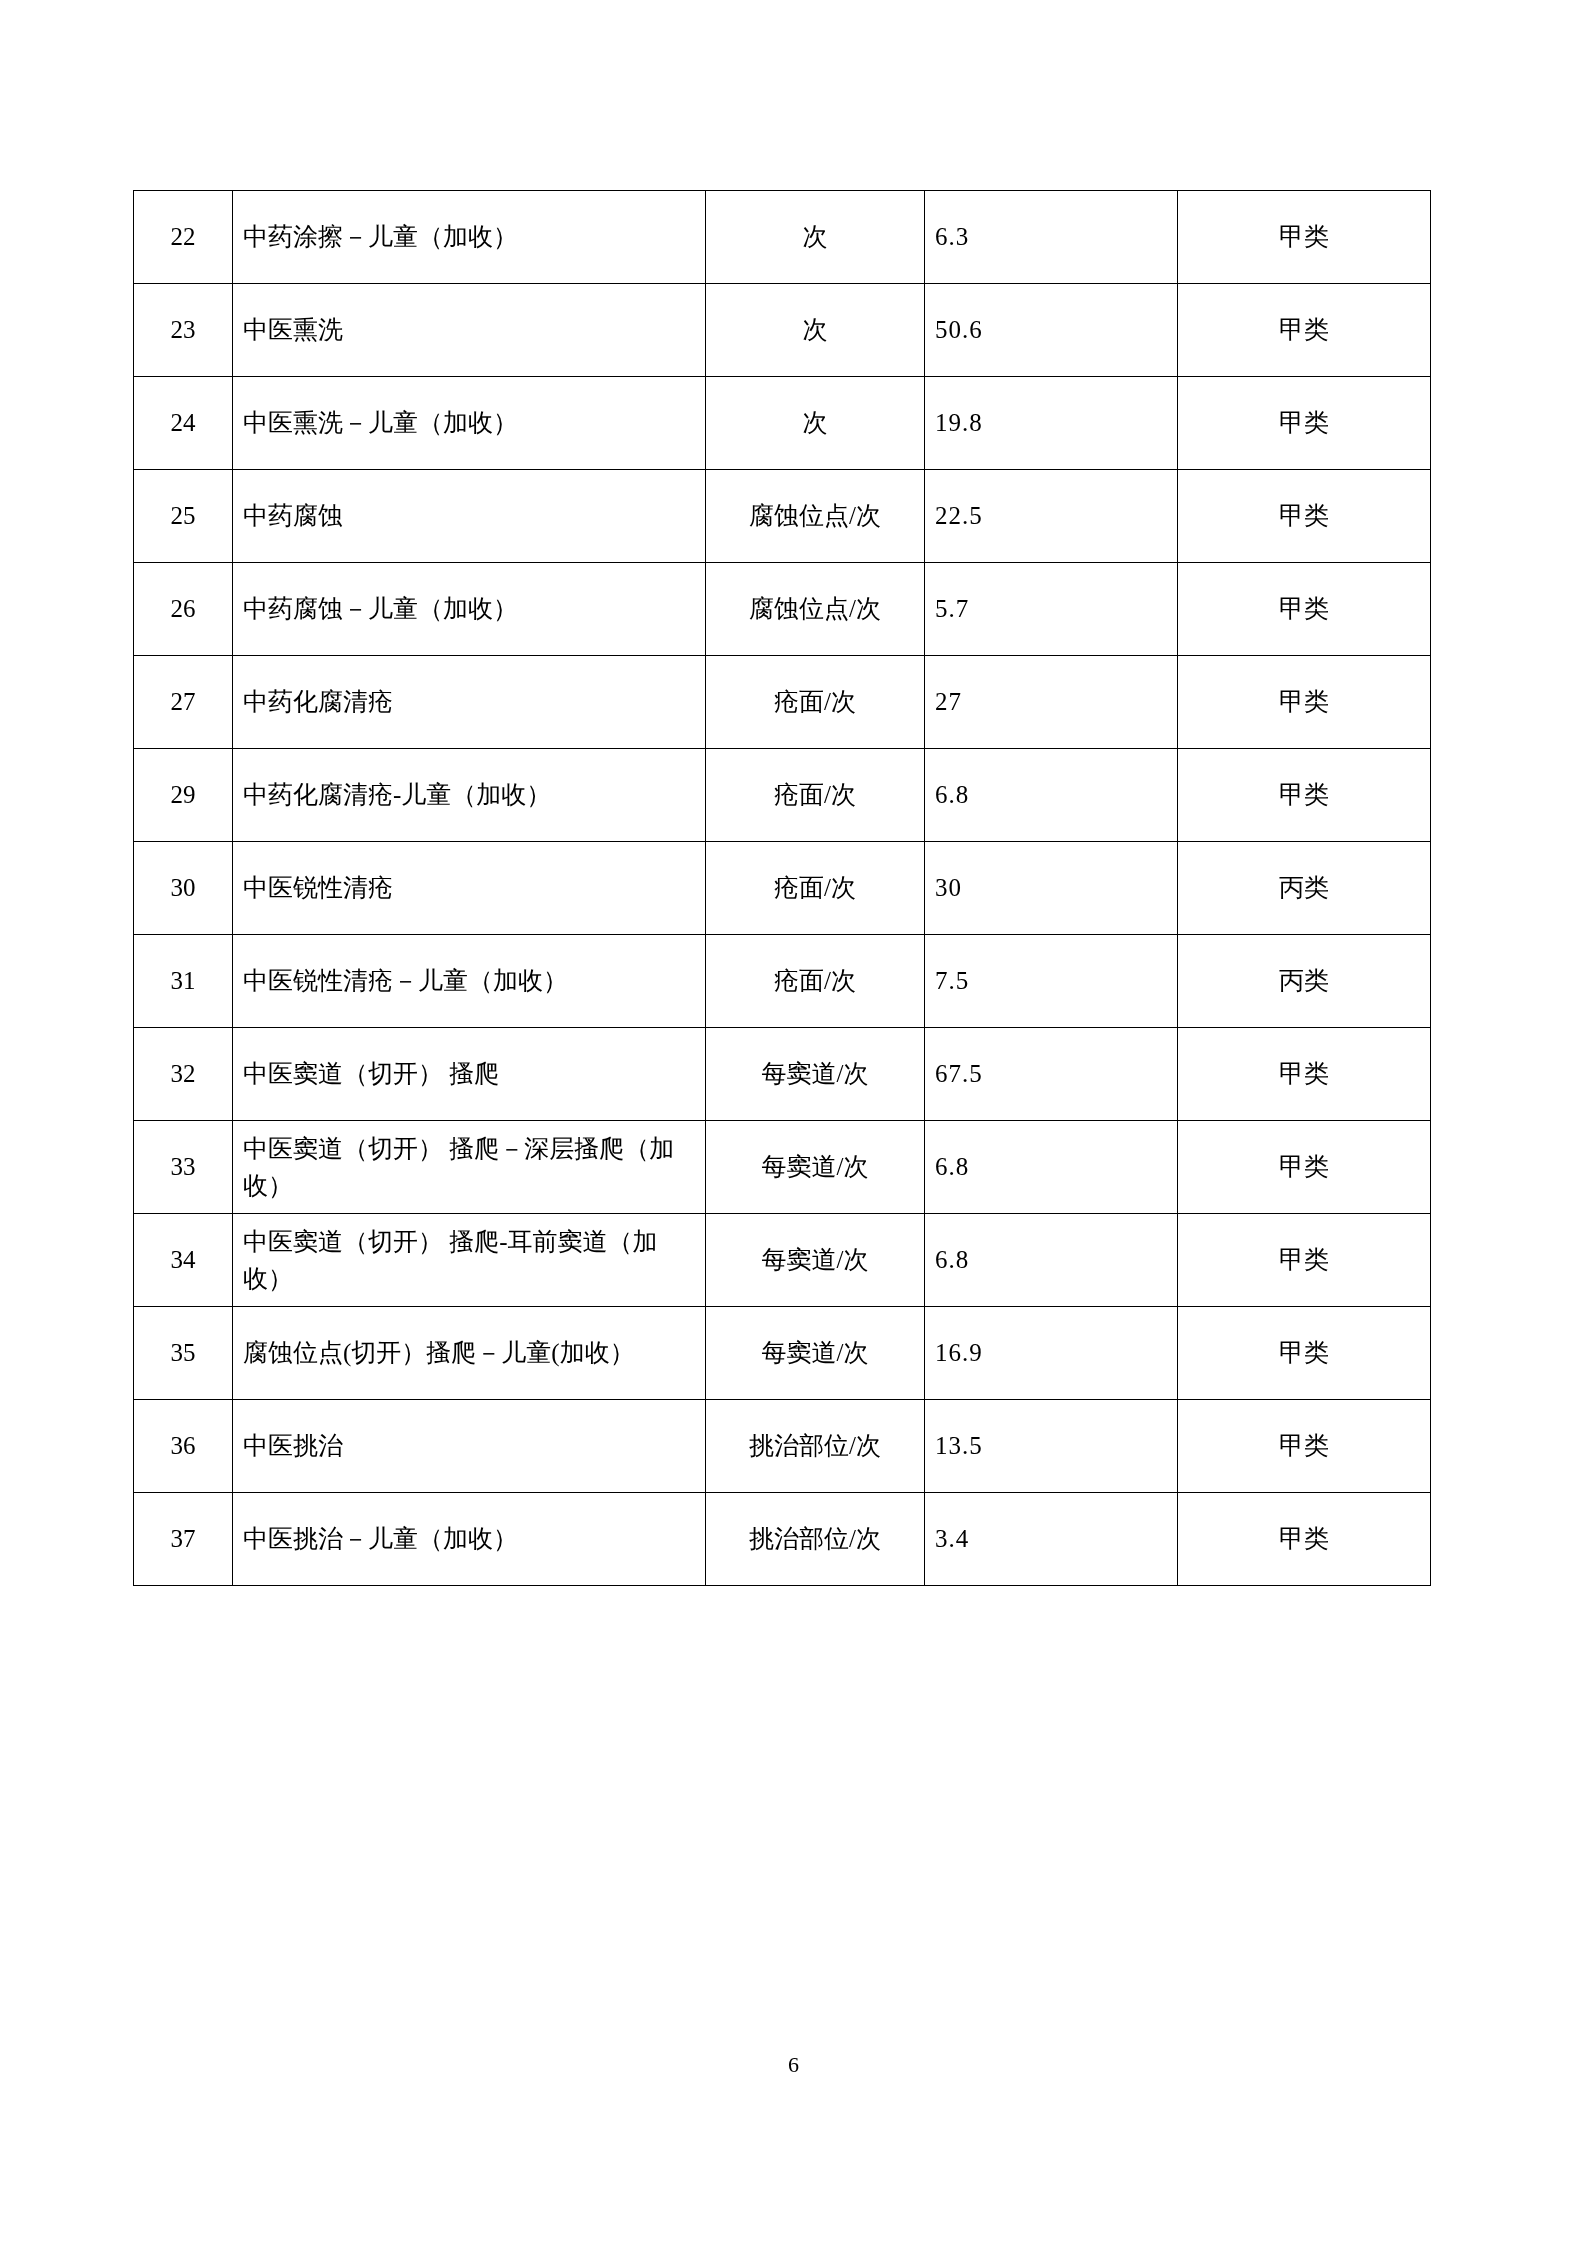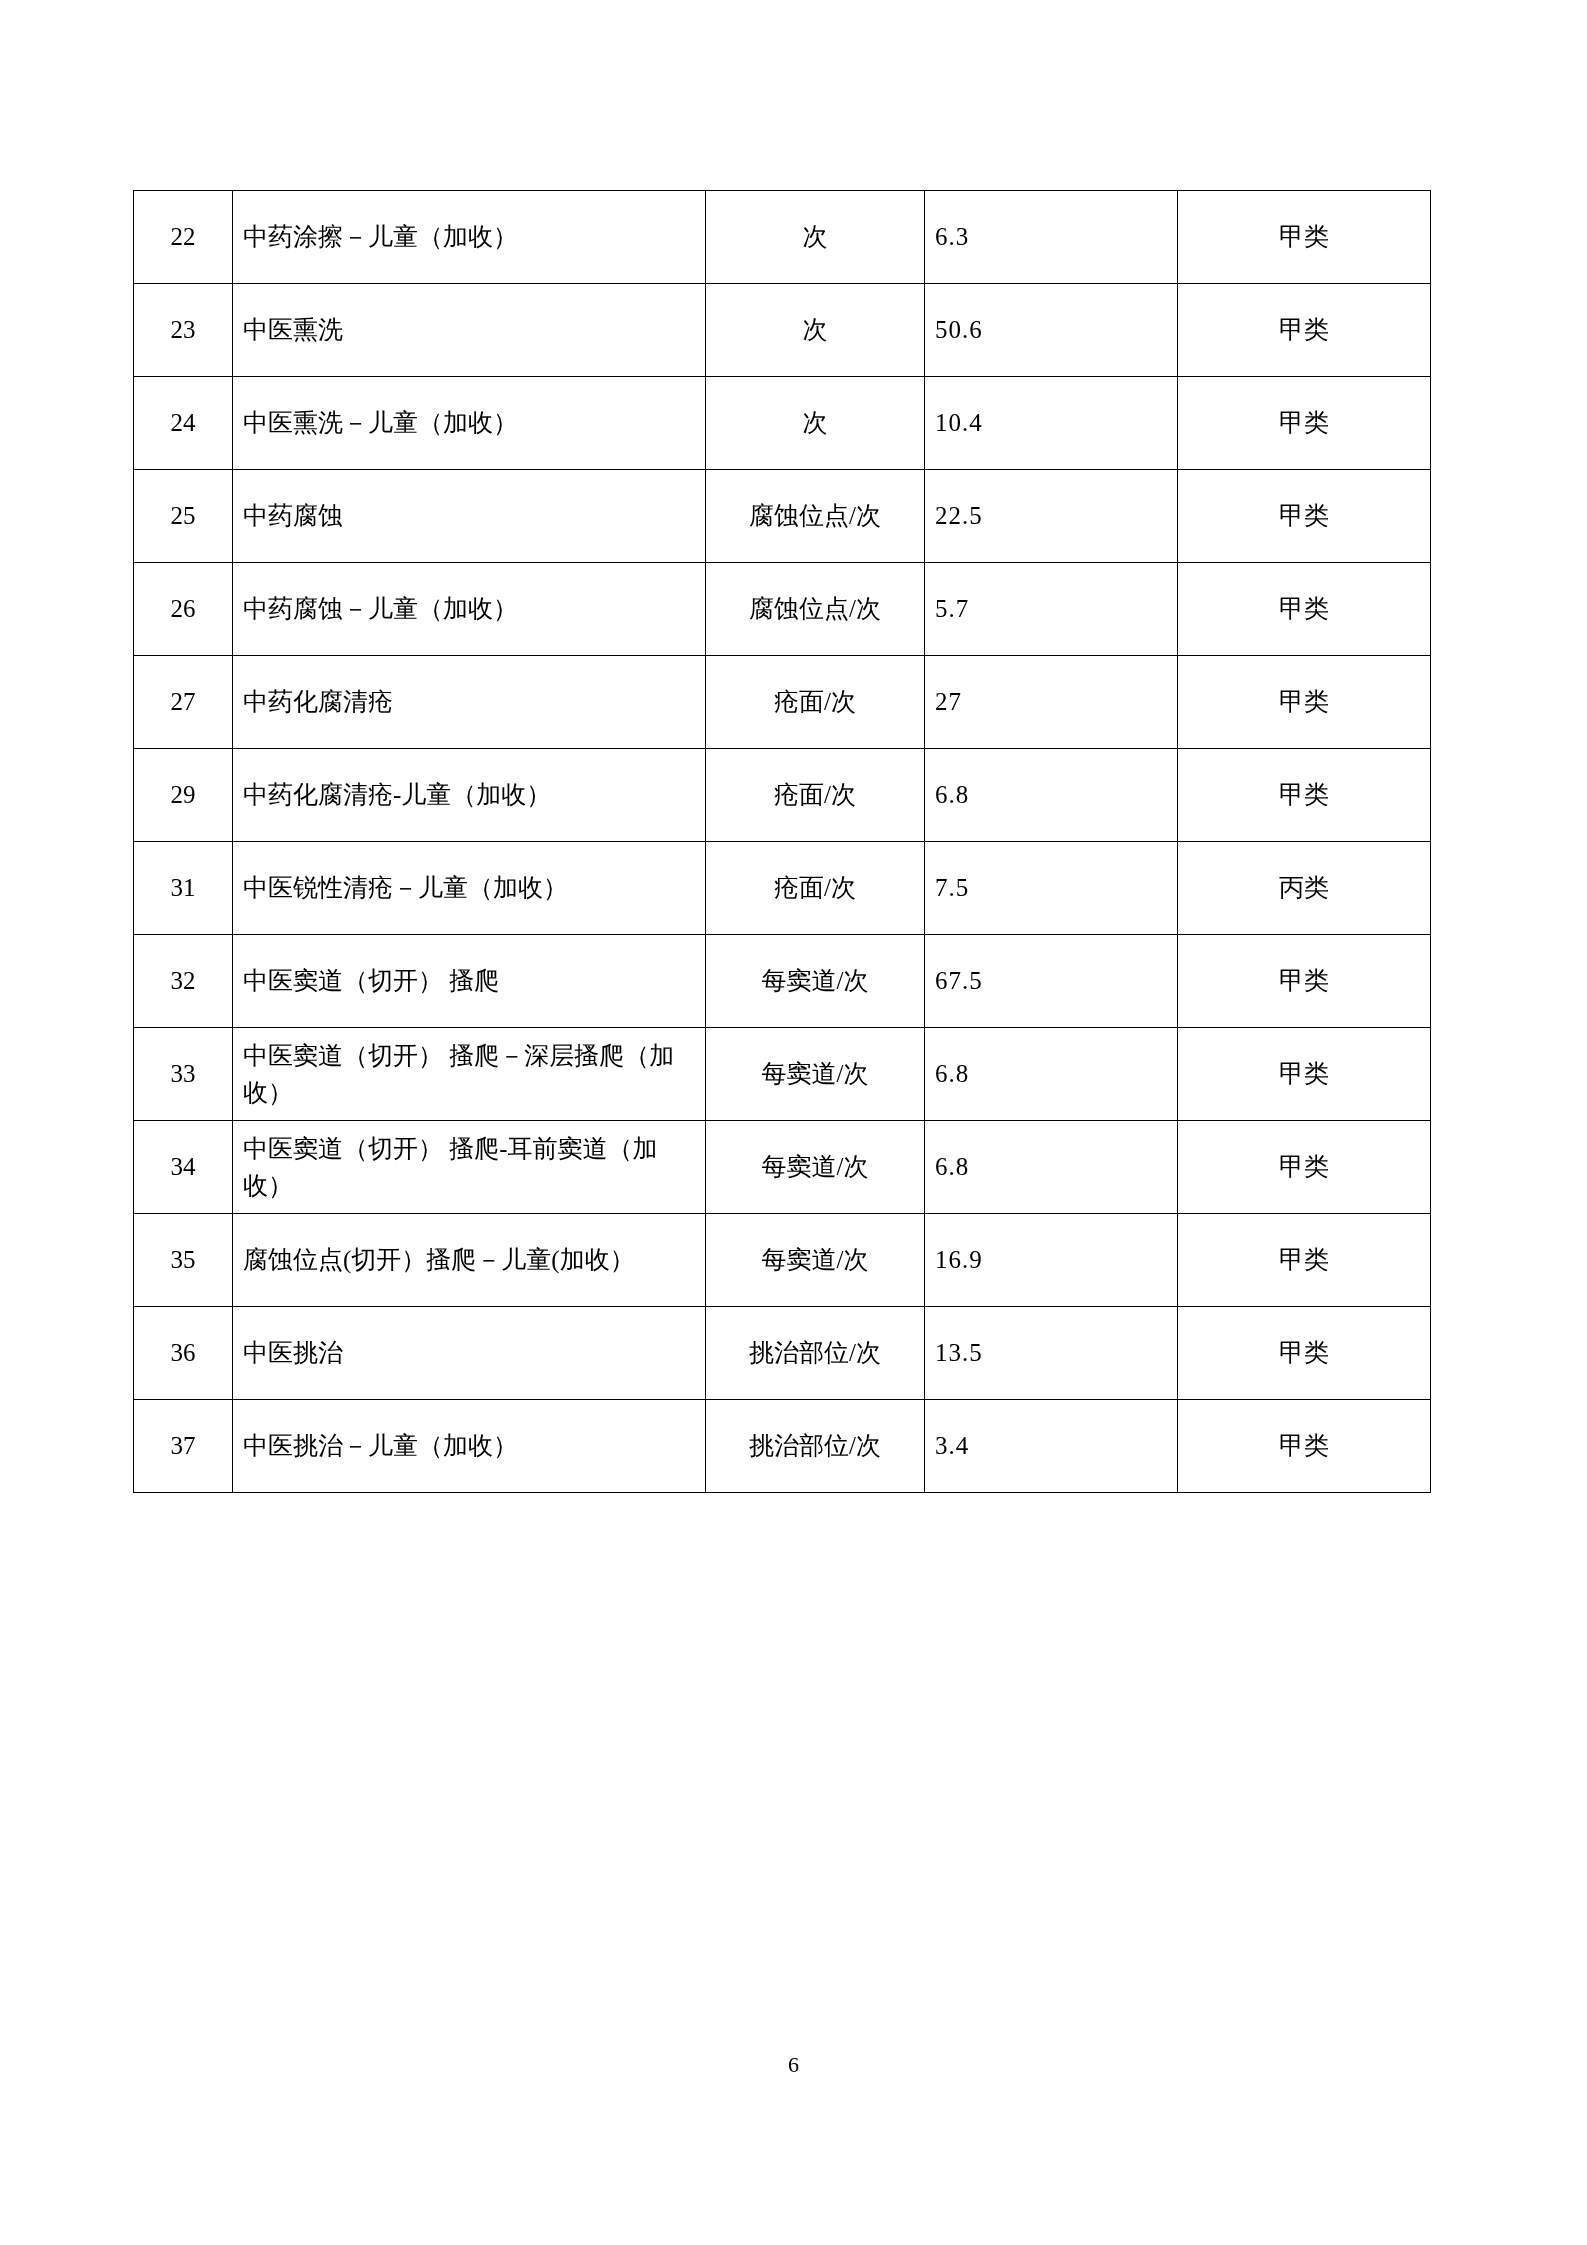--- a/index.html
+++ b/index.html
@@ -76,21 +76,21 @@
           <td class="col-idx">23</td>
           <td class="col-name cell-name">中医熏洗</td>
           <td class="col-unit">次</td>
           <td class="col-price">50.6</td>
           <td class="col-type">甲类</td>
         </tr>
         <tr class="row-tall">
           <td class="col-idx">24</td>
           <td class="col-name cell-name">中医熏洗－儿童（加收）</td>
           <td class="col-unit">次</td>
-          <td class="col-price">10.4</td>
+          <td class="col-price">19.8</td>
           <td class="col-type">甲类</td>
         </tr>
         <tr class="row-tall">
           <td class="col-idx">25</td>
           <td class="col-name cell-name">中药腐蚀</td>
           <td class="col-unit">腐蚀位点/次</td>
           <td class="col-price">22.5</td>
           <td class="col-type">甲类</td>
         </tr>
         <tr class="row-tall">
@@ -106,20 +106,27 @@
           <td class="col-unit">疮面/次</td>
           <td class="col-price">27</td>
           <td class="col-type">甲类</td>
         </tr>
         <tr class="row-tall">
           <td class="col-idx">29</td>
           <td class="col-name cell-name">中药化腐清疮-儿童（加收）</td>
           <td class="col-unit">疮面/次</td>
           <td class="col-price">6.8</td>
           <td class="col-type">甲类</td>
+        </tr>
+        <tr class="row-tall">
+          <td class="col-idx">30</td>
+          <td class="col-name cell-name">中医锐性清疮</td>
+          <td class="col-unit">疮面/次</td>
+          <td class="col-price">30</td>
+          <td class="col-type">丙类</td>
         </tr>
         <tr class="row-tall">
           <td class="col-idx">31</td>
           <td class="col-name cell-name">中医锐性清疮－儿童（加收）</td>
           <td class="col-unit">疮面/次</td>
           <td class="col-price">7.5</td>
           <td class="col-type">丙类</td>
         </tr>
         <tr class="row-tall">
           <td class="col-idx">32</td>

